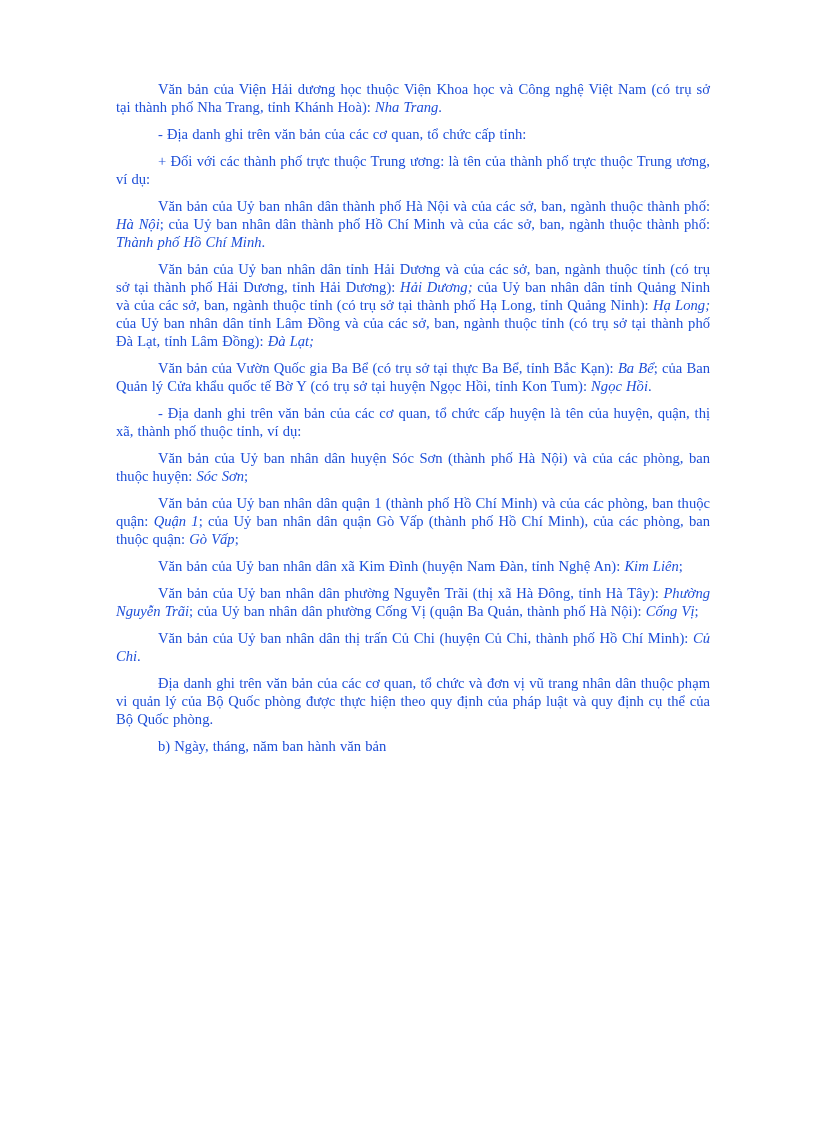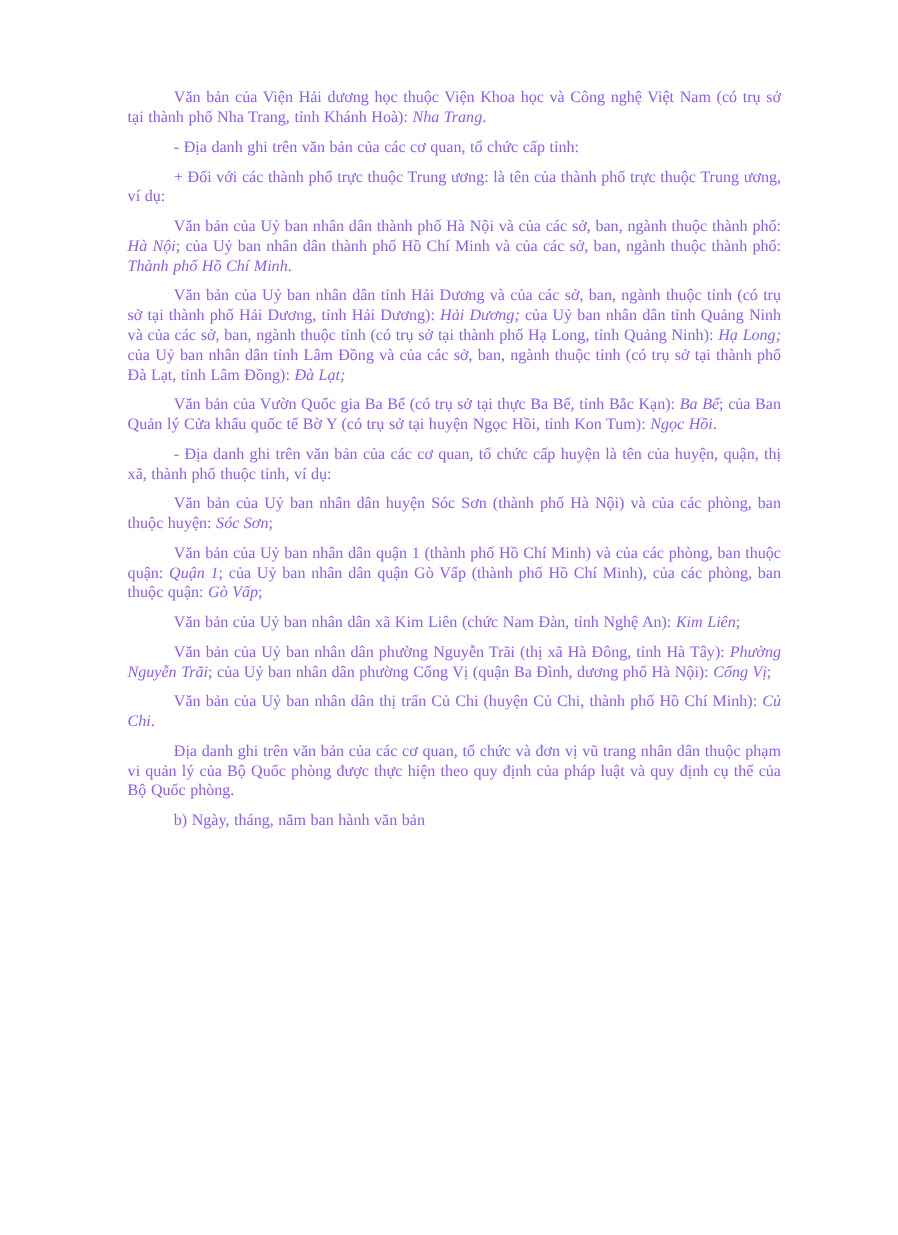--- a/index.html
+++ b/index.html
@@ -14,21 +14,21 @@
       overflow: hidden;
     }
     .page {
       position: absolute;
       left: 116px;
       top: 80px;
       width: 594px;
       font-family: "Liberation Serif", "DejaVu Serif", serif;
       font-size: 14.6px;
       line-height: 18px;
-      color: #8b5cf6;
+      color: #1d4ed8;
     }
     .para {
       margin: 0 0 9px 0;
       text-indent: 42px;
       text-align: justify;
       word-spacing: 0.5px;
     }
     .para em {
       font-style: italic;
     }
@@ -40,19 +40,19 @@
   <div id="para-container">
       <p class="para"><span>Văn bản của Viện Hải dương học thuộc Viện Khoa học và Công nghệ Việt Nam (có trụ sở tại thành phố Nha Trang, tỉnh Khánh Hoà): </span><em>Nha Trang</em><span>.</span></p>
       <p class="para"><span>- Địa danh ghi trên văn bản của các cơ quan, tổ chức cấp tỉnh:</span></p>
       <p class="para"><span>+ Đối với các thành phố trực thuộc Trung ương: là tên của thành phố trực thuộc Trung ương, ví dụ:</span></p>
       <p class="para"><span>Văn bản của Uỷ ban nhân dân thành phố Hà Nội và của các sở, ban, ngành thuộc thành phố: </span><em>Hà Nội</em><span>; của Uỷ ban nhân dân thành phố Hồ Chí Minh và của các sở, ban, ngành thuộc thành phố: </span><em>Thành phố Hồ Chí Minh</em><span>.</span></p>
       <p class="para"><span>Văn bản của Uỷ ban nhân dân tỉnh Hải Dương và của các sở, ban, ngành thuộc tỉnh (có trụ sở tại thành phố Hải Dương, tỉnh Hải Dương): </span><em>Hải Dương;</em><span> của Uỷ ban nhân dân tỉnh Quảng Ninh và của các sở, ban, ngành thuộc tỉnh (có trụ sở tại thành phố Hạ Long, tỉnh Quảng Ninh): </span><em>Hạ Long;</em><span> của Uỷ ban nhân dân tỉnh Lâm Đồng và của các sở, ban, ngành thuộc tỉnh (có trụ sở tại thành phố Đà Lạt, tỉnh Lâm Đồng): </span><em>Đà Lạt;</em></p>
       <p class="para"><span>Văn bản của Vườn Quốc gia Ba Bể (có trụ sở tại thực Ba Bể, tỉnh Bắc Kạn): </span><em>Ba Bể</em><span>; của Ban Quản lý Cửa khẩu quốc tế Bờ Y (có trụ sở tại huyện Ngọc Hồi, tỉnh Kon Tum): </span><em>Ngọc Hồi</em><span>.</span></p>
       <p class="para"><span>- Địa danh ghi trên văn bản của các cơ quan, tổ chức cấp huyện là tên của huyện, quận, thị xã, thành phố thuộc tỉnh, ví dụ:</span></p>
       <p class="para"><span>Văn bản của Uỷ ban nhân dân huyện Sóc Sơn (thành phố Hà Nội) và của các phòng, ban thuộc huyện: </span><em>Sóc Sơn</em><span>;</span></p>
       <p class="para"><span>Văn bản của Uỷ ban nhân dân quận 1 (thành phố Hồ Chí Minh) và của các phòng, ban thuộc quận: </span><em>Quận 1</em><span>; của Uỷ ban nhân dân quận Gò Vấp (thành phố Hồ Chí Minh), của các phòng, ban thuộc quận: </span><em>Gò Vấp</em><span>;</span></p>
-      <p class="para"><span>Văn bản của Uỷ ban nhân dân xã Kim Liên (chức Nam Đàn, tỉnh Nghệ An): </span><em>Kim Liên</em><span>;</span></p>
-      <p class="para"><span>Văn bản của Uỷ ban nhân dân phường Nguyễn Trãi (thị xã Hà Đông, tỉnh Hà Tây): </span><em>Phường Nguyễn Trãi</em><span>; của Uỷ ban nhân dân phường Cống Vị (quận Ba Đình, dương phố Hà Nội): </span><em>Cống Vị</em><span>;</span></p>
+      <p class="para"><span>Văn bản của Uỷ ban nhân dân xã Kim Đình (huyện Nam Đàn, tỉnh Nghệ An): </span><em>Kim Liên</em><span>;</span></p>
+      <p class="para"><span>Văn bản của Uỷ ban nhân dân phường Nguyễn Trãi (thị xã Hà Đông, tỉnh Hà Tây): </span><em>Phường Nguyễn Trãi</em><span>; của Uỷ ban nhân dân phường Cống Vị (quận Ba Quản, thành phố Hà Nội): </span><em>Cống Vị</em><span>;</span></p>
       <p class="para"><span>Văn bản của Uỷ ban nhân dân thị trấn Củ Chi (huyện Củ Chi, thành phố Hồ Chí Minh): </span><em>Củ Chi</em><span>.</span></p>
       <p class="para"><span>Địa danh ghi trên văn bản của các cơ quan, tổ chức và đơn vị vũ trang nhân dân thuộc phạm vi quản lý của Bộ Quốc phòng được thực hiện theo quy định của pháp luật và quy định cụ thể của Bộ Quốc phòng.</span></p>
       <p class="para"><span>b) Ngày, tháng, năm ban hành văn bản</span></p>
     </div>
 </div>
 
 </body></html>

